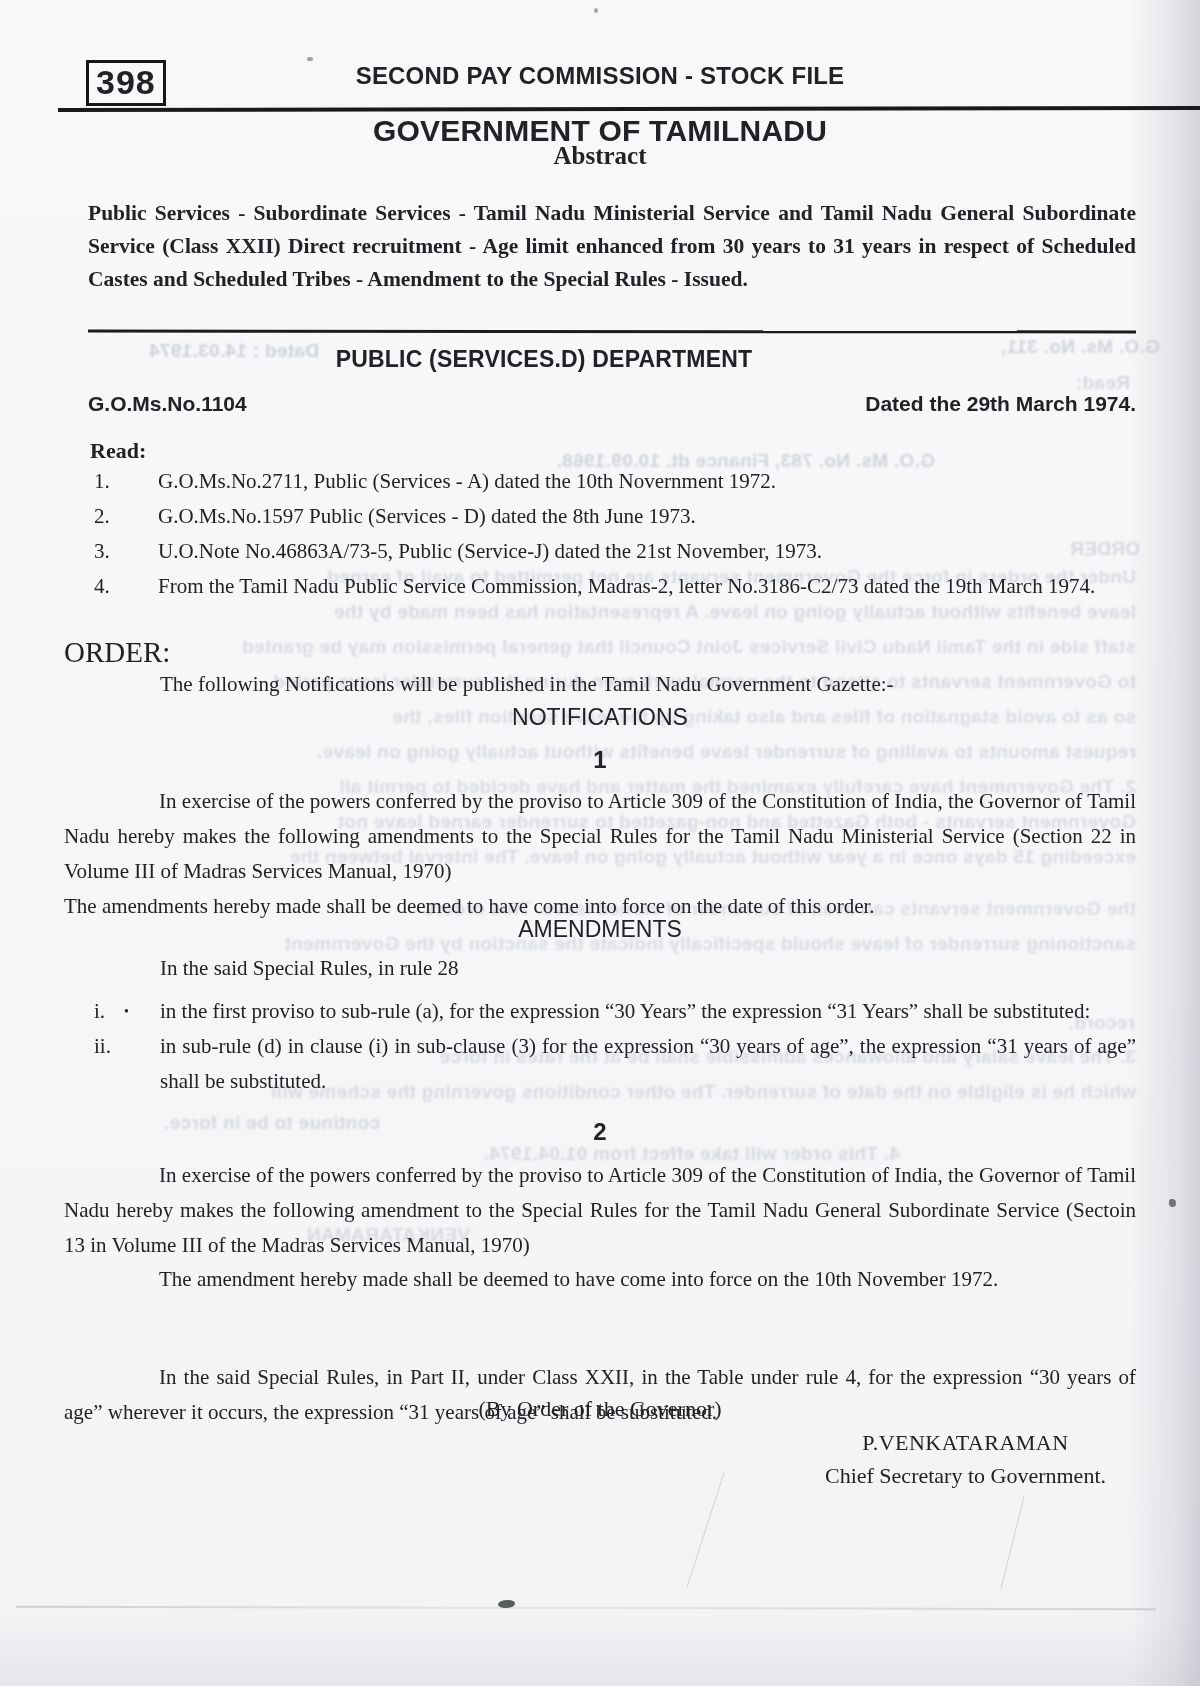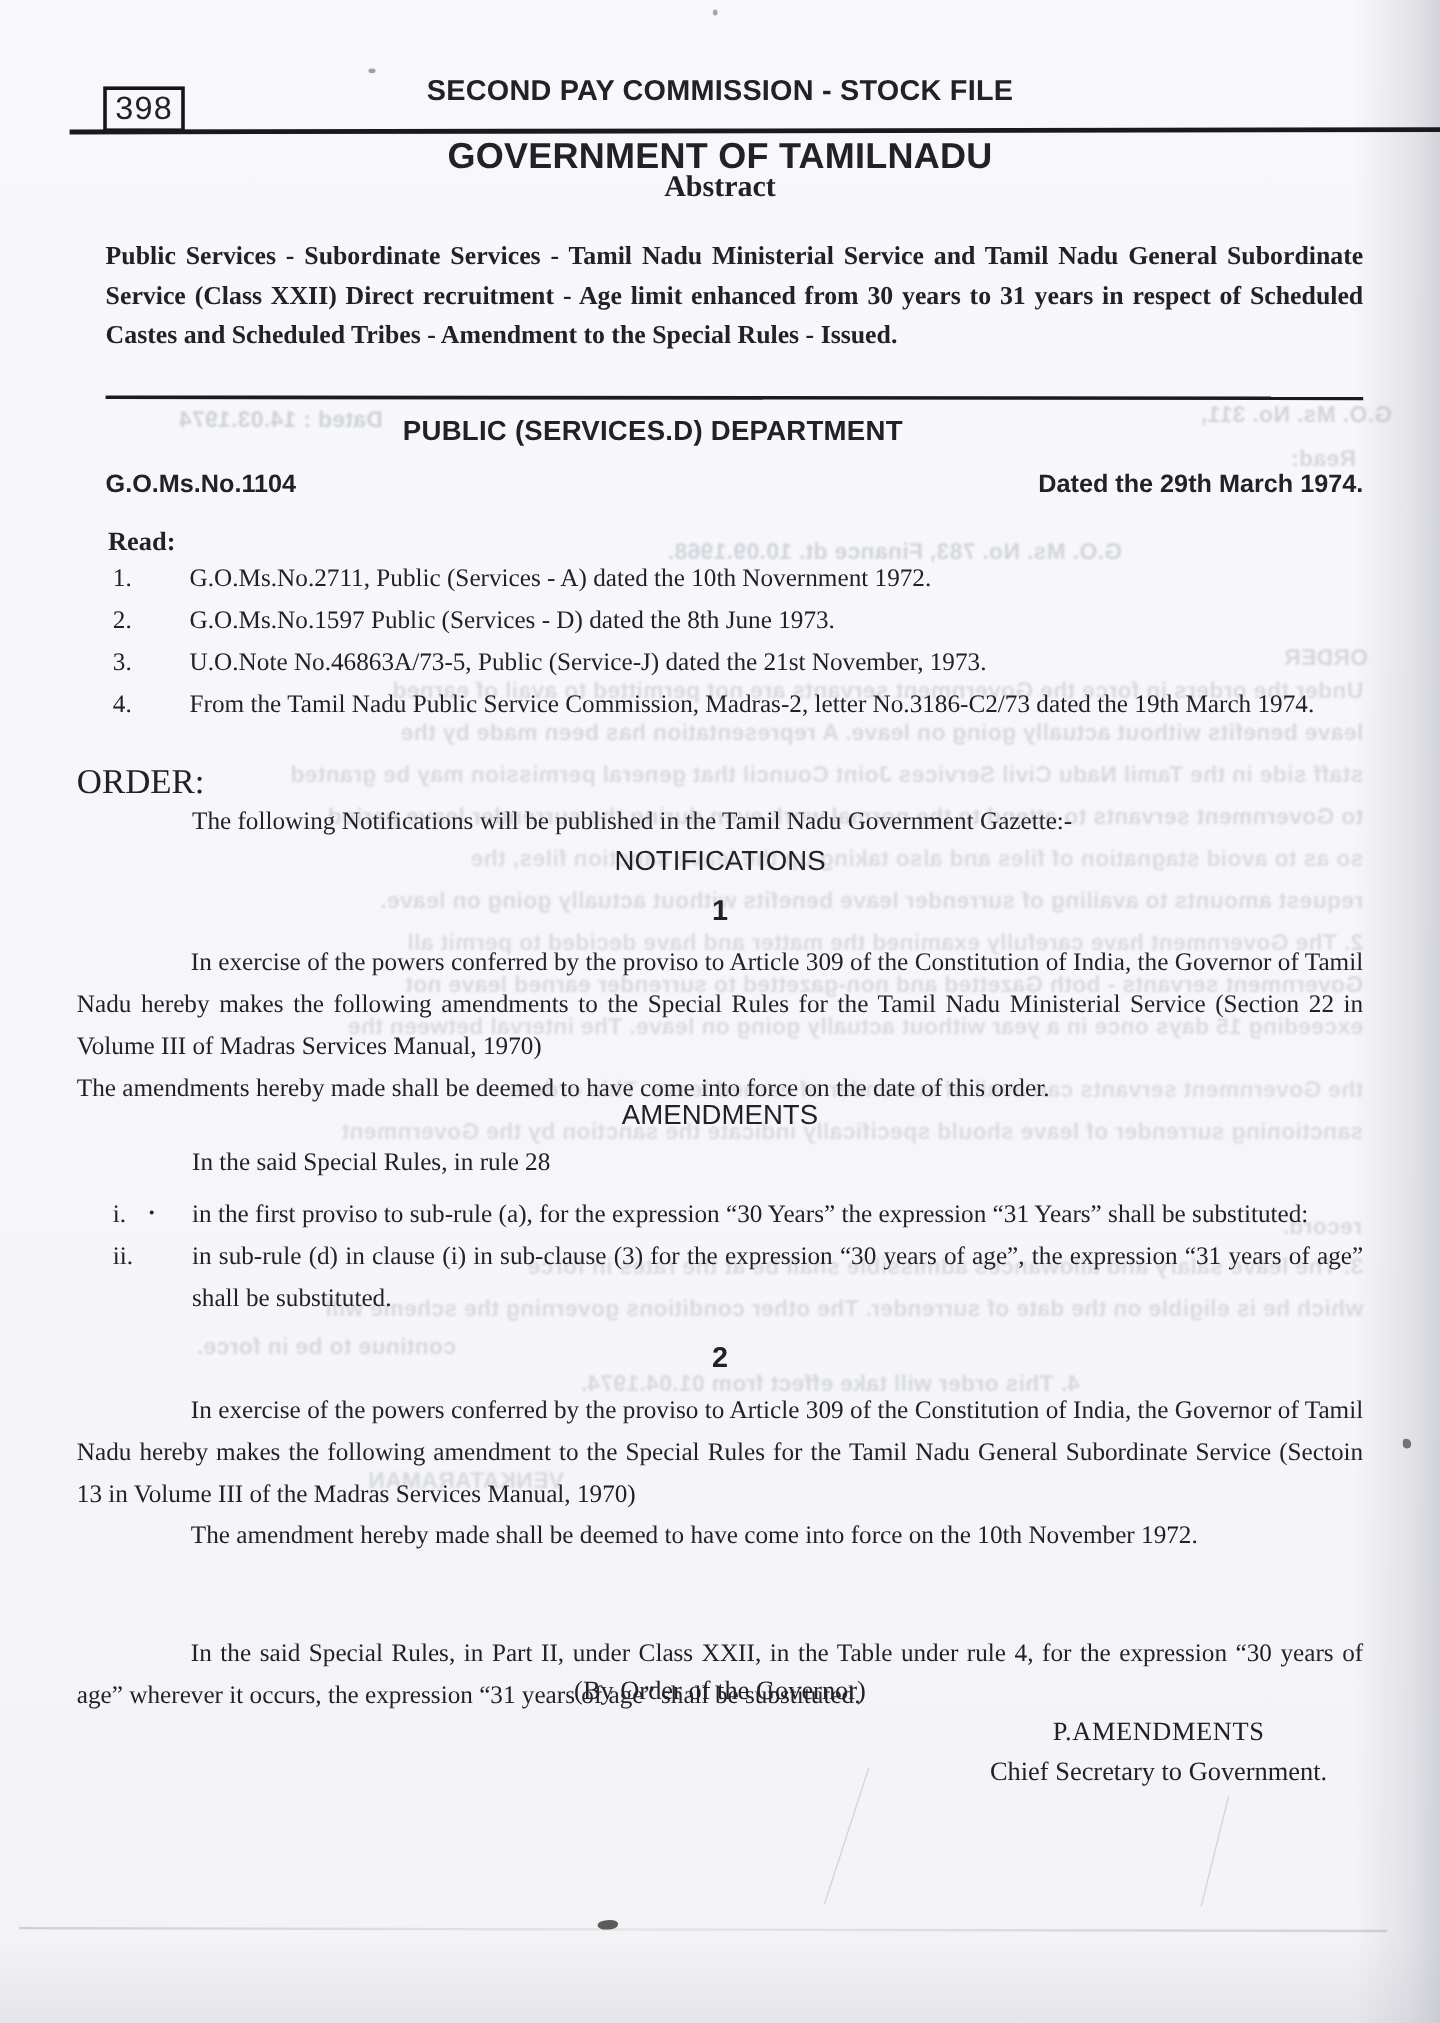--- a/index.html
+++ b/index.html
@@ -26,22 +26,22 @@
   .scratch{position:absolute;width:1px;background:rgba(130,132,144,.30);}
   .scratch.a{top:1470px;left:705px;height:120px;transform:rotate(18deg);}
   .scratch.b{top:1495px;left:1012px;height:95px;transform:rotate(14deg);}
 
   
   .bleed-line{position:absolute;transform:scaleX(-1);color:#a9b0bf;opacity:.45;
     filter:blur(.8px);font-family:"Liberation Sans","DejaVu Sans",sans-serif;
     font-size:19px;font-weight:bold;letter-spacing:.3px;white-space:nowrap;overflow:hidden;}
 
   
-  .stamp{position:absolute;top:72px;left:86px;border:3px solid #161618;
-    padding:0 7px 1px 7px;font-size:27px;font-weight:normal;letter-spacing:1px;}
+  .stamp{position:absolute;top:60px;left:86px;border:3px solid #161618;
+    padding:0 7px 1px 7px;font-size:34px;font-weight:bold;letter-spacing:1px;}
   .header-title{position:absolute;top:62px;left:0;width:1200px;text-align:center;
     font-size:24px;font-weight:bold;letter-spacing:.2px;}
   .top-rule{position:absolute;top:107px;left:58px;width:1142px;height:4px;
     background:#1a1a1c;transform:rotate(-.1deg);}
   .gov-title{position:absolute;top:114px;left:0;width:1200px;text-align:center;
     font-size:30px;font-weight:bold;letter-spacing:.2px;}
   .abstract{position:absolute;top:142px;left:0;width:1200px;text-align:center;
     font-size:25px;font-weight:bold;}
   .subject{position:absolute;top:197px;left:88px;width:1048px;
     font-size:21.5px;font-weight:bold;line-height:33px;text-align:justify;}
@@ -219,17 +219,17 @@
   </div>
   <div class="para sec2b">
     <p class="ind">The amendment hereby made shall be deemed to have come into force on the 10th November 1972.</p>
   </div>
   <div class="para sec2c">
     <p class="ind">In the said Special Rules, in Part II, under Class XXII, in the Table under rule 4, for the expression “30 years of age” wherever it occurs, the expression “31 years of age” shall be substituted.</p>
   </div>
 
   <div class="by-order">(By Order of the Governor)</div>
   <div class="signature">
-    <div class="name">P.AMENDMENTS</div>
+    <div class="name">P.VENKATARAMAN</div>
     <div class="title">Chief Secretary to Government.</div>
   </div>
 
 </div>
 
 </body></html>

